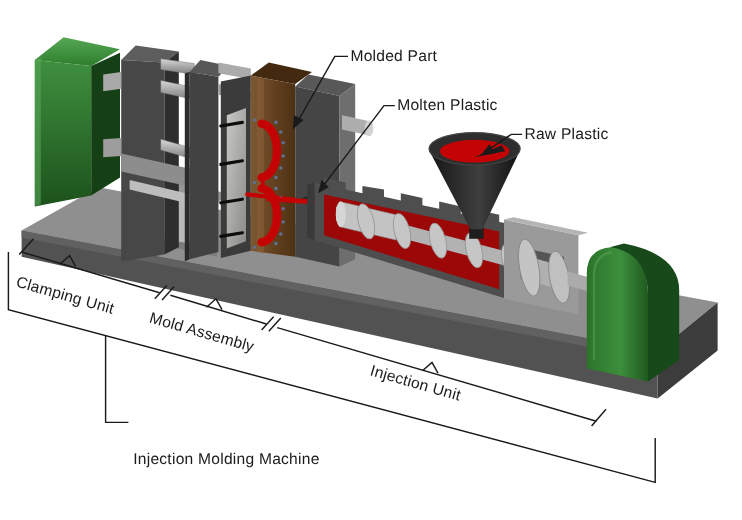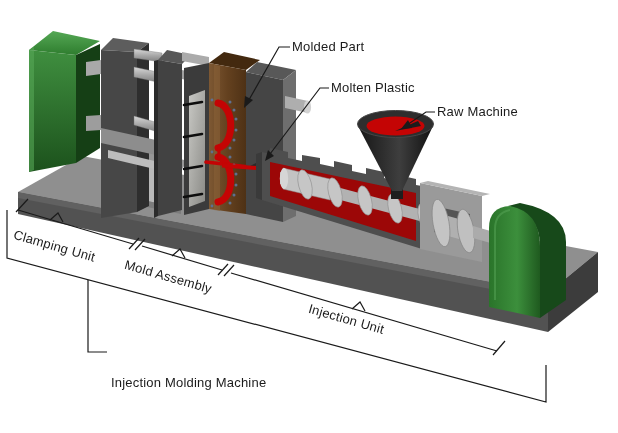--- a/index.html
+++ b/index.html
@@ -237,21 +237,21 @@
     <g stroke="#1a1a1a" stroke-width="1.2" fill="none">
       <polyline points="7,210 7,258 546,402 546,365"></polyline>
       <polyline points="88,280 88,352 107,352"></polyline>
     </g>
   </svg>
 
   <div class="lbl" style="left:292px; top:39px;">Molded Part</div>
 
   <div class="lbl" style="left:331px; top:80px;">Molten Plastic</div>
 
-  <div class="lbl" style="left:437px; top:104px;">Raw Machine</div>
+  <div class="lbl" style="left:437px; top:104px;">Raw Plastic</div>
 
   <div class="lbl rot" style="left:16px; top:227px;">Clamping Unit</div>
 
   <div class="lbl rot" style="left:127px; top:257px;">Mold Assembly</div>
 
   <div class="lbl rot" style="left:311px; top:301px;">Injection Unit</div>
 
   <div class="lbl" style="left:111px; top:345px;margin-top:30px;">Injection Molding Machine</div>
 </div>
 

